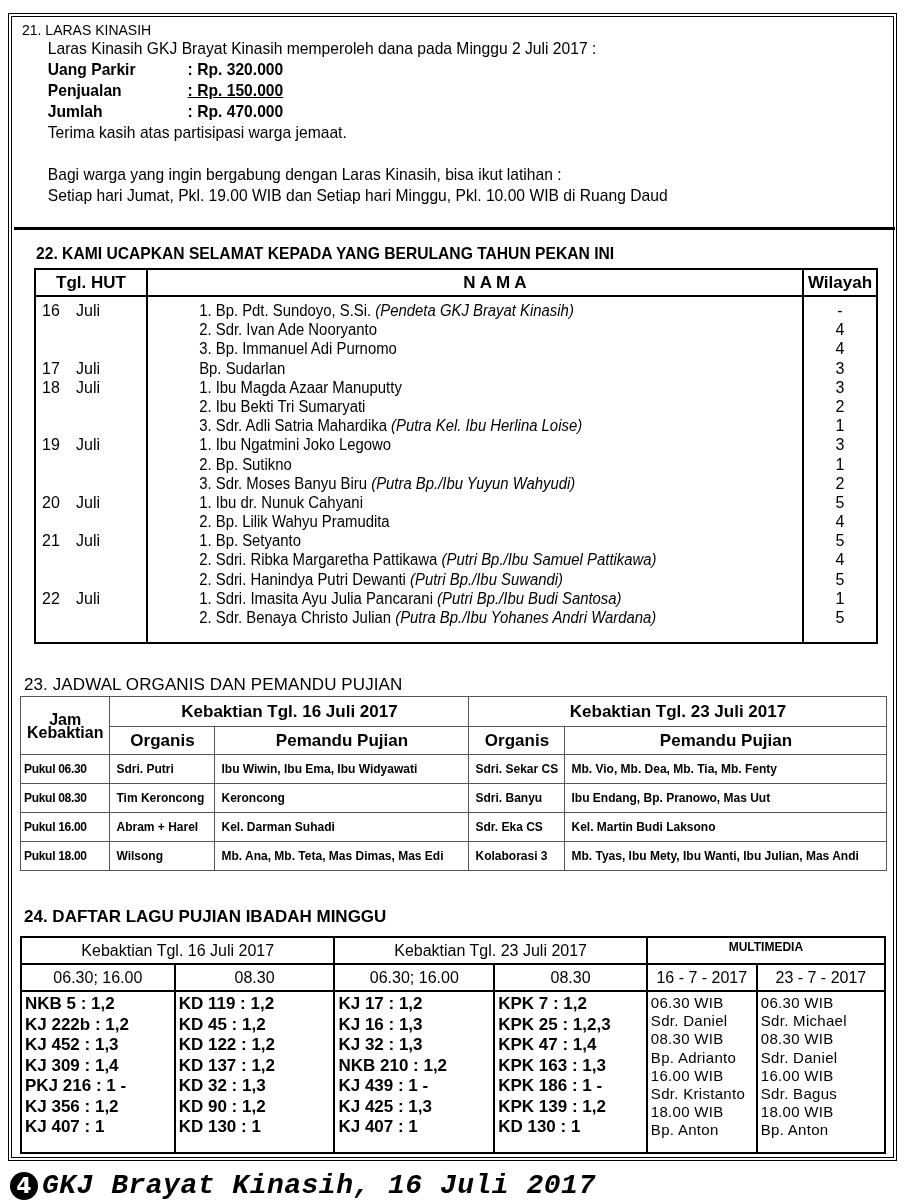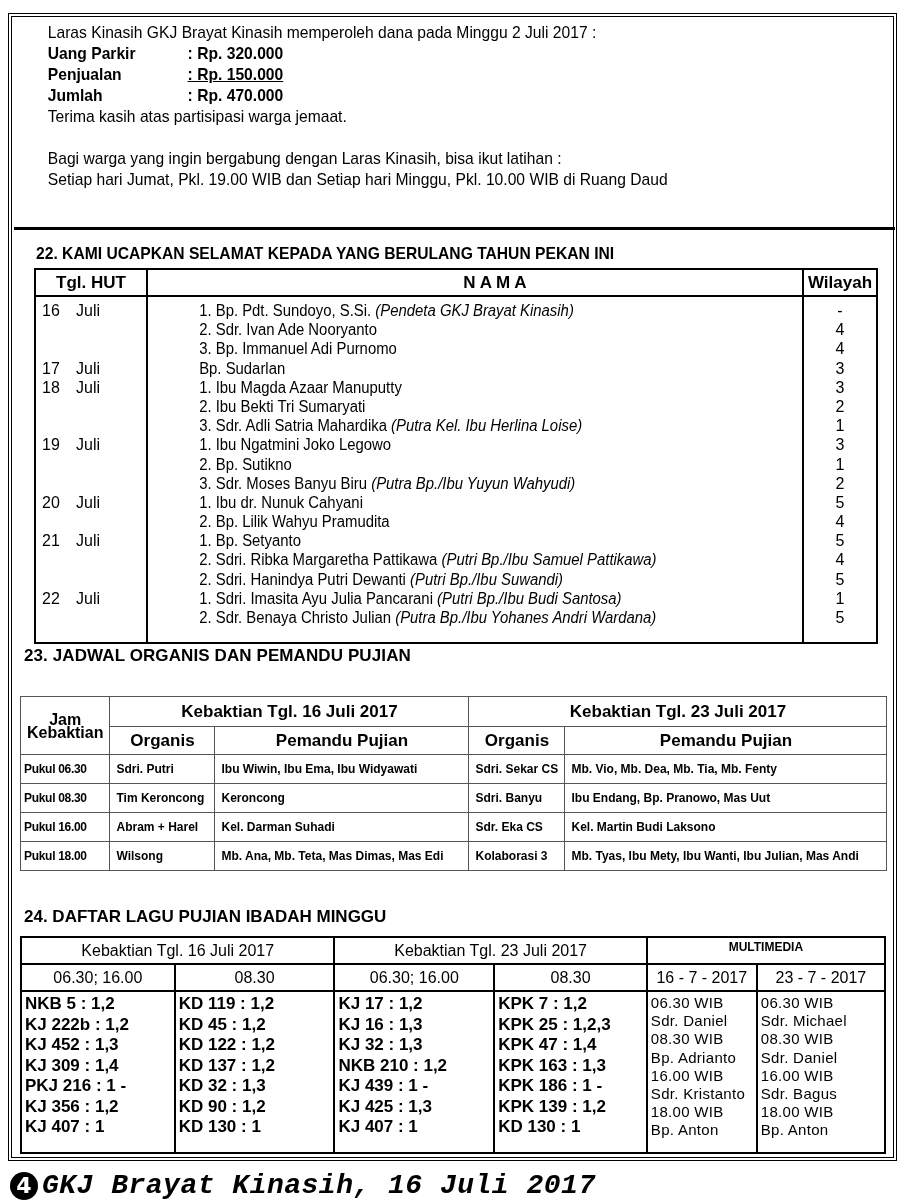--- a/index.html
+++ b/index.html
@@ -28,21 +28,21 @@
   .t22 .body { display: flex; height: 345px; }
   .t22 .body .c1, .t22 .body .c2, .t22 .body .c3 { padding-top: 4px; }
   .t22 .line { height: 19.2px; line-height: 19.2px; font-size: 16px; white-space: nowrap; }
   .t22 .c1 .line { padding-left: 6px; display: flex; }
   .t22 .c1 .line .d { width: 34px; }
   .t22 .c2 .line { padding-left: 12px; transform: scaleX(0.93); transform-origin: left; }
   .t22 .c3 .line { text-align: center; }
   .t22 i { font-style: italic; }
 
   
-  .s23-title { position: absolute; left: 24px; top: 646px; font-size: 17px; font-weight: bold; white-space: nowrap; letter-spacing: 0.1px; }
+  .s23-title { position: absolute; left: 24px; top: 675px; font-size: 17px; font-weight: normal; white-space: nowrap; letter-spacing: 0.1px; }
   .t23 { position: absolute; left: 20px; top: 696px; border-collapse: collapse; font-family: "Liberation Sans", sans-serif; }
   .t23 td { border: 1px solid #555; padding: 0 6px; font-size: 12px; white-space: nowrap; }
   .t23 .h1 { font-weight: bold; font-size: 17px; text-align: center; height: 30px; }
   .t23 .h2 { font-weight: bold; font-size: 17px; text-align: center; height: 28px; }
   .t23 .jam { font-weight: bold; font-size: 16px; text-align: center; line-height: 13px; }
   .t23 .r { height: 29px; font-weight: bold; }
   .t23 .r td { font-size: 12px; }
   .t23 .r td.time { font-size: 12px; padding-left: 3px; letter-spacing: -0.3px; }
 
   
@@ -60,20 +60,21 @@
   .footer { position: absolute; left: 10px; top: 1170px; display: flex; align-items: center; }
   .page-badge { width: 28px; height: 28px; border-radius: 50%; background: #000; color: #fff; font-weight: bold; font-size: 22px; display: flex; align-items: center; justify-content: center; font-family: "DejaVu Sans", sans-serif; }
   .footer-text { margin-left: 4px; font-family: Liberation Mono, monospace; font-style: italic; font-weight: bold; font-size: 28px; letter-spacing: 0.5px; }
 </style>
 </head>
 <body>
 
 <div class="frame"></div>
 
 <div class="s21">
+  <div class="title">21. LARAS KINASIH</div>
   <div class="body">
     <div>Laras Kinasih GKJ Brayat Kinasih memperoleh dana pada Minggu 2 Juli 2017 :</div>
     <div class="row">
       <span class="lbl">Uang Parkir</span>
       <span class="val">: Rp. 320.000</span>
     </div>
     <div class="row">
       <span class="lbl">Penjualan</span>
       <span class="val u">: Rp. 150.000</span>
     </div>

